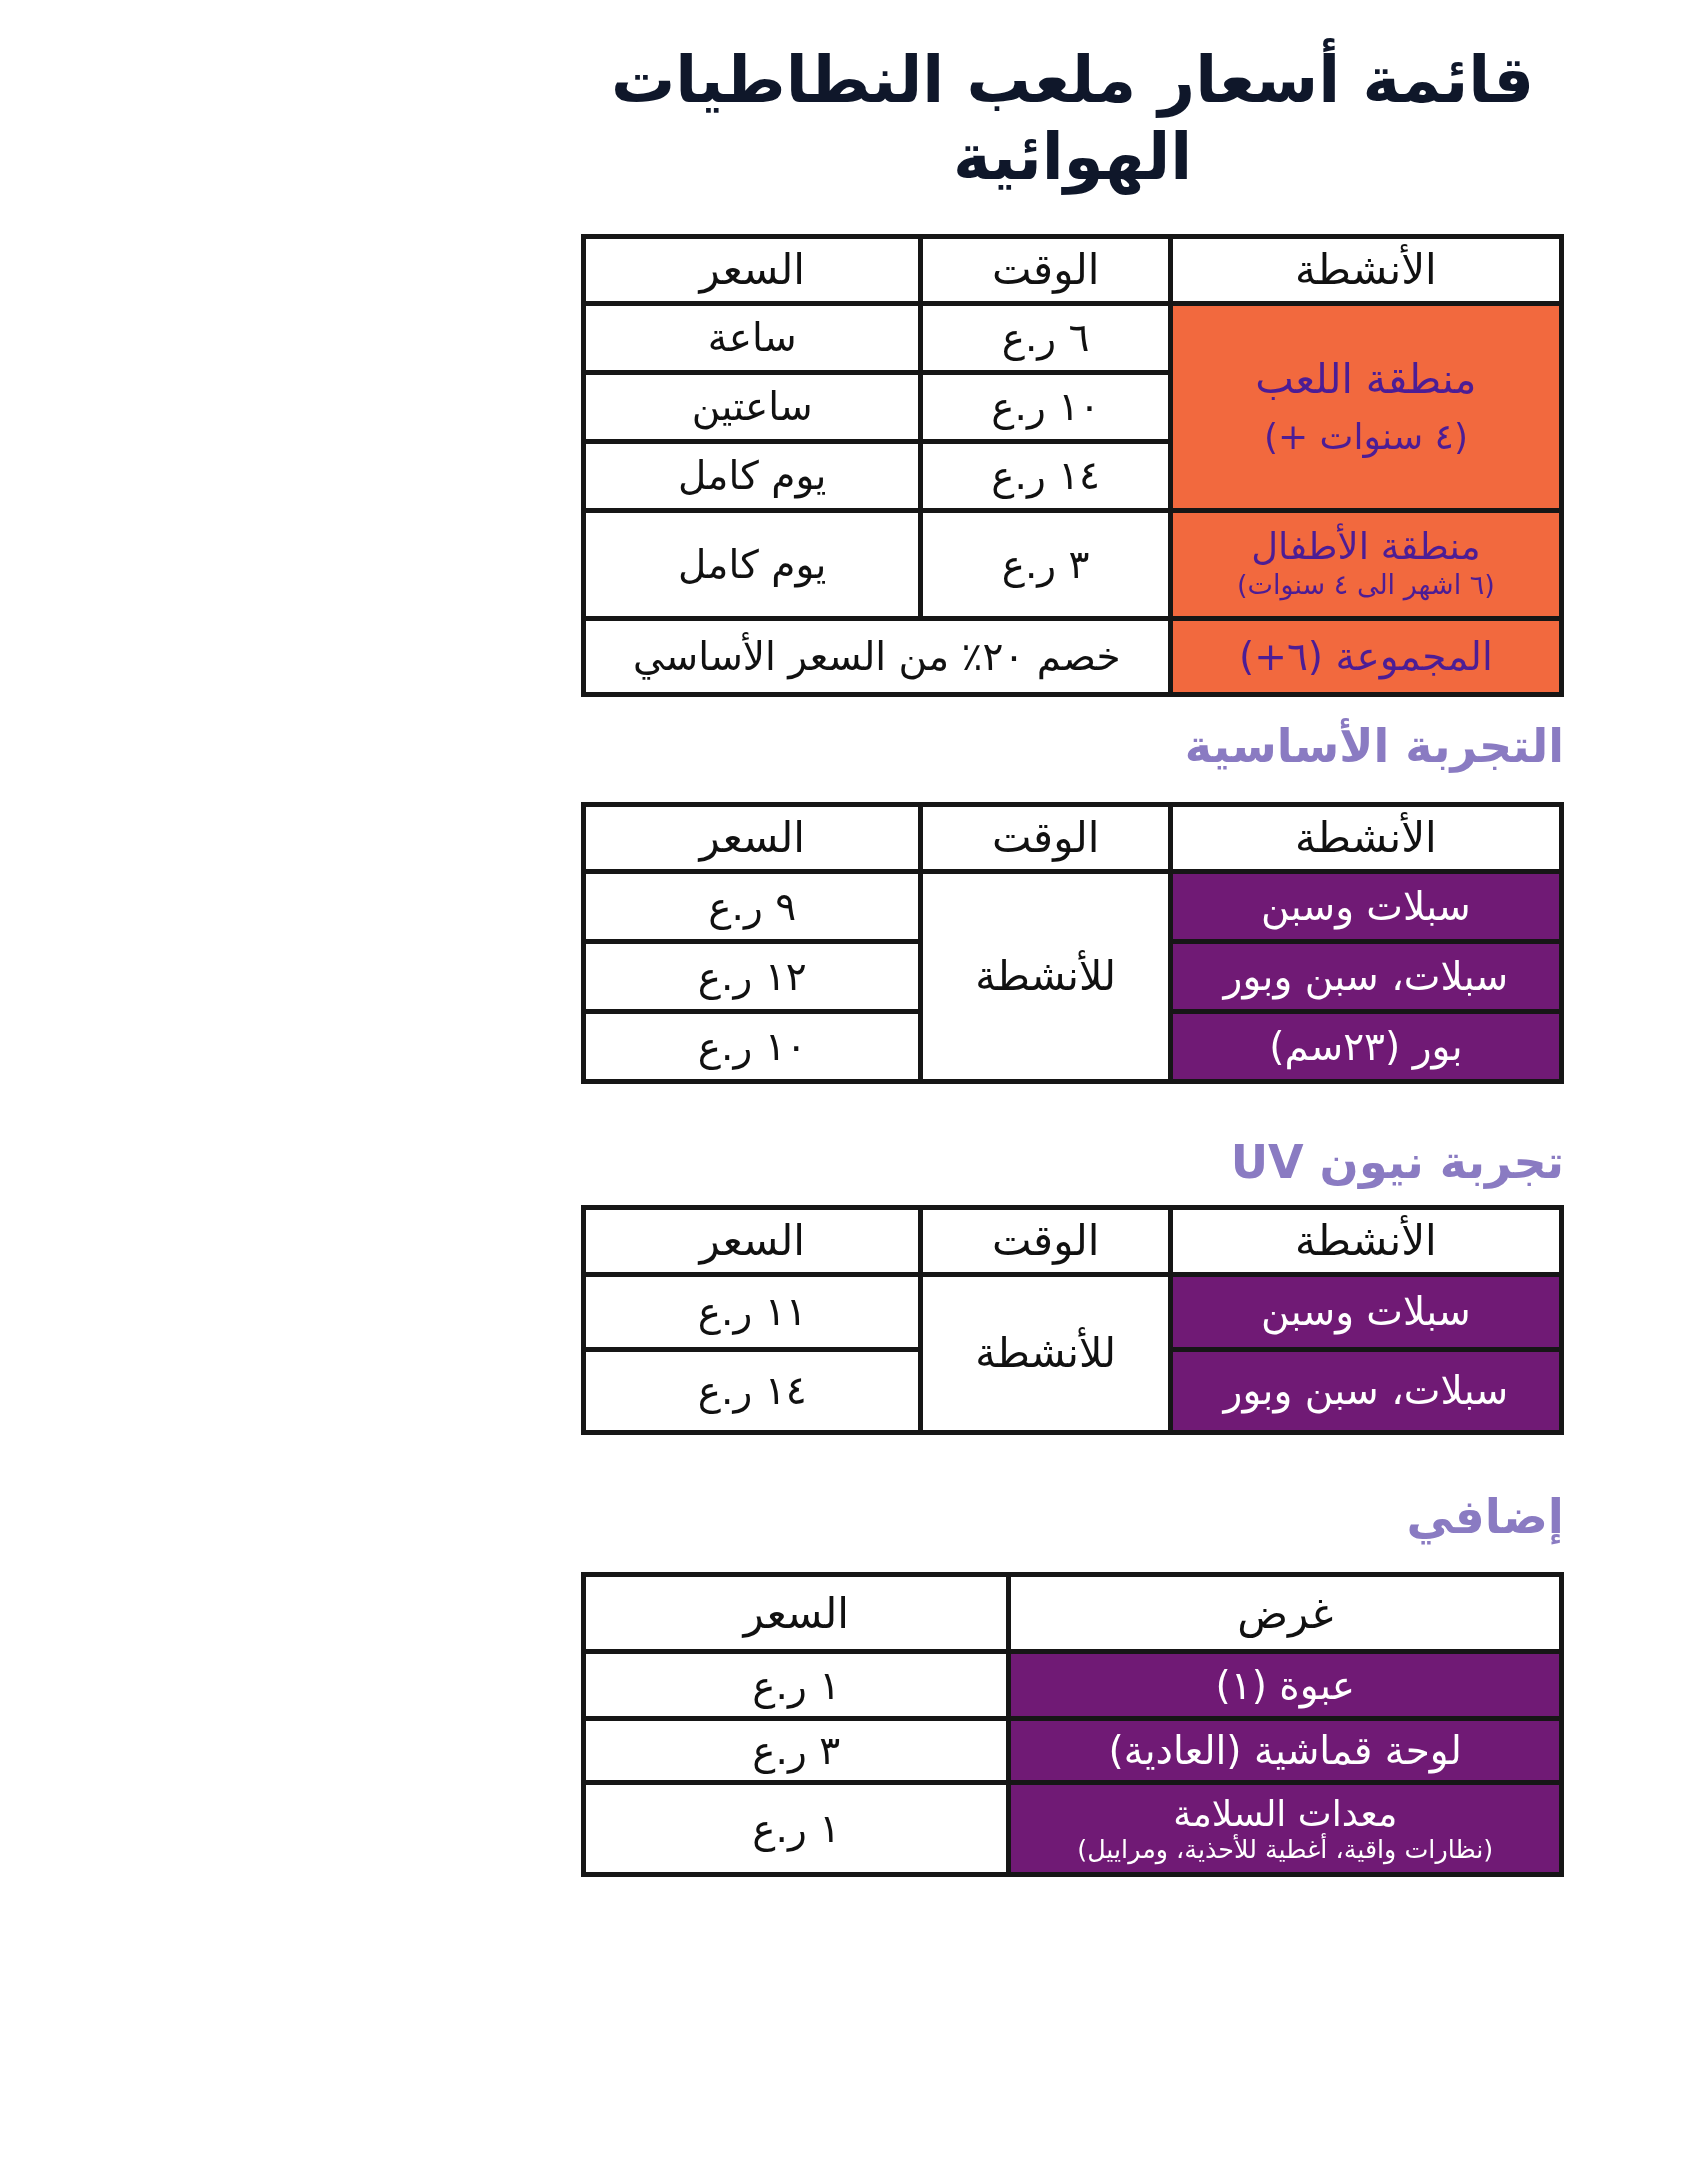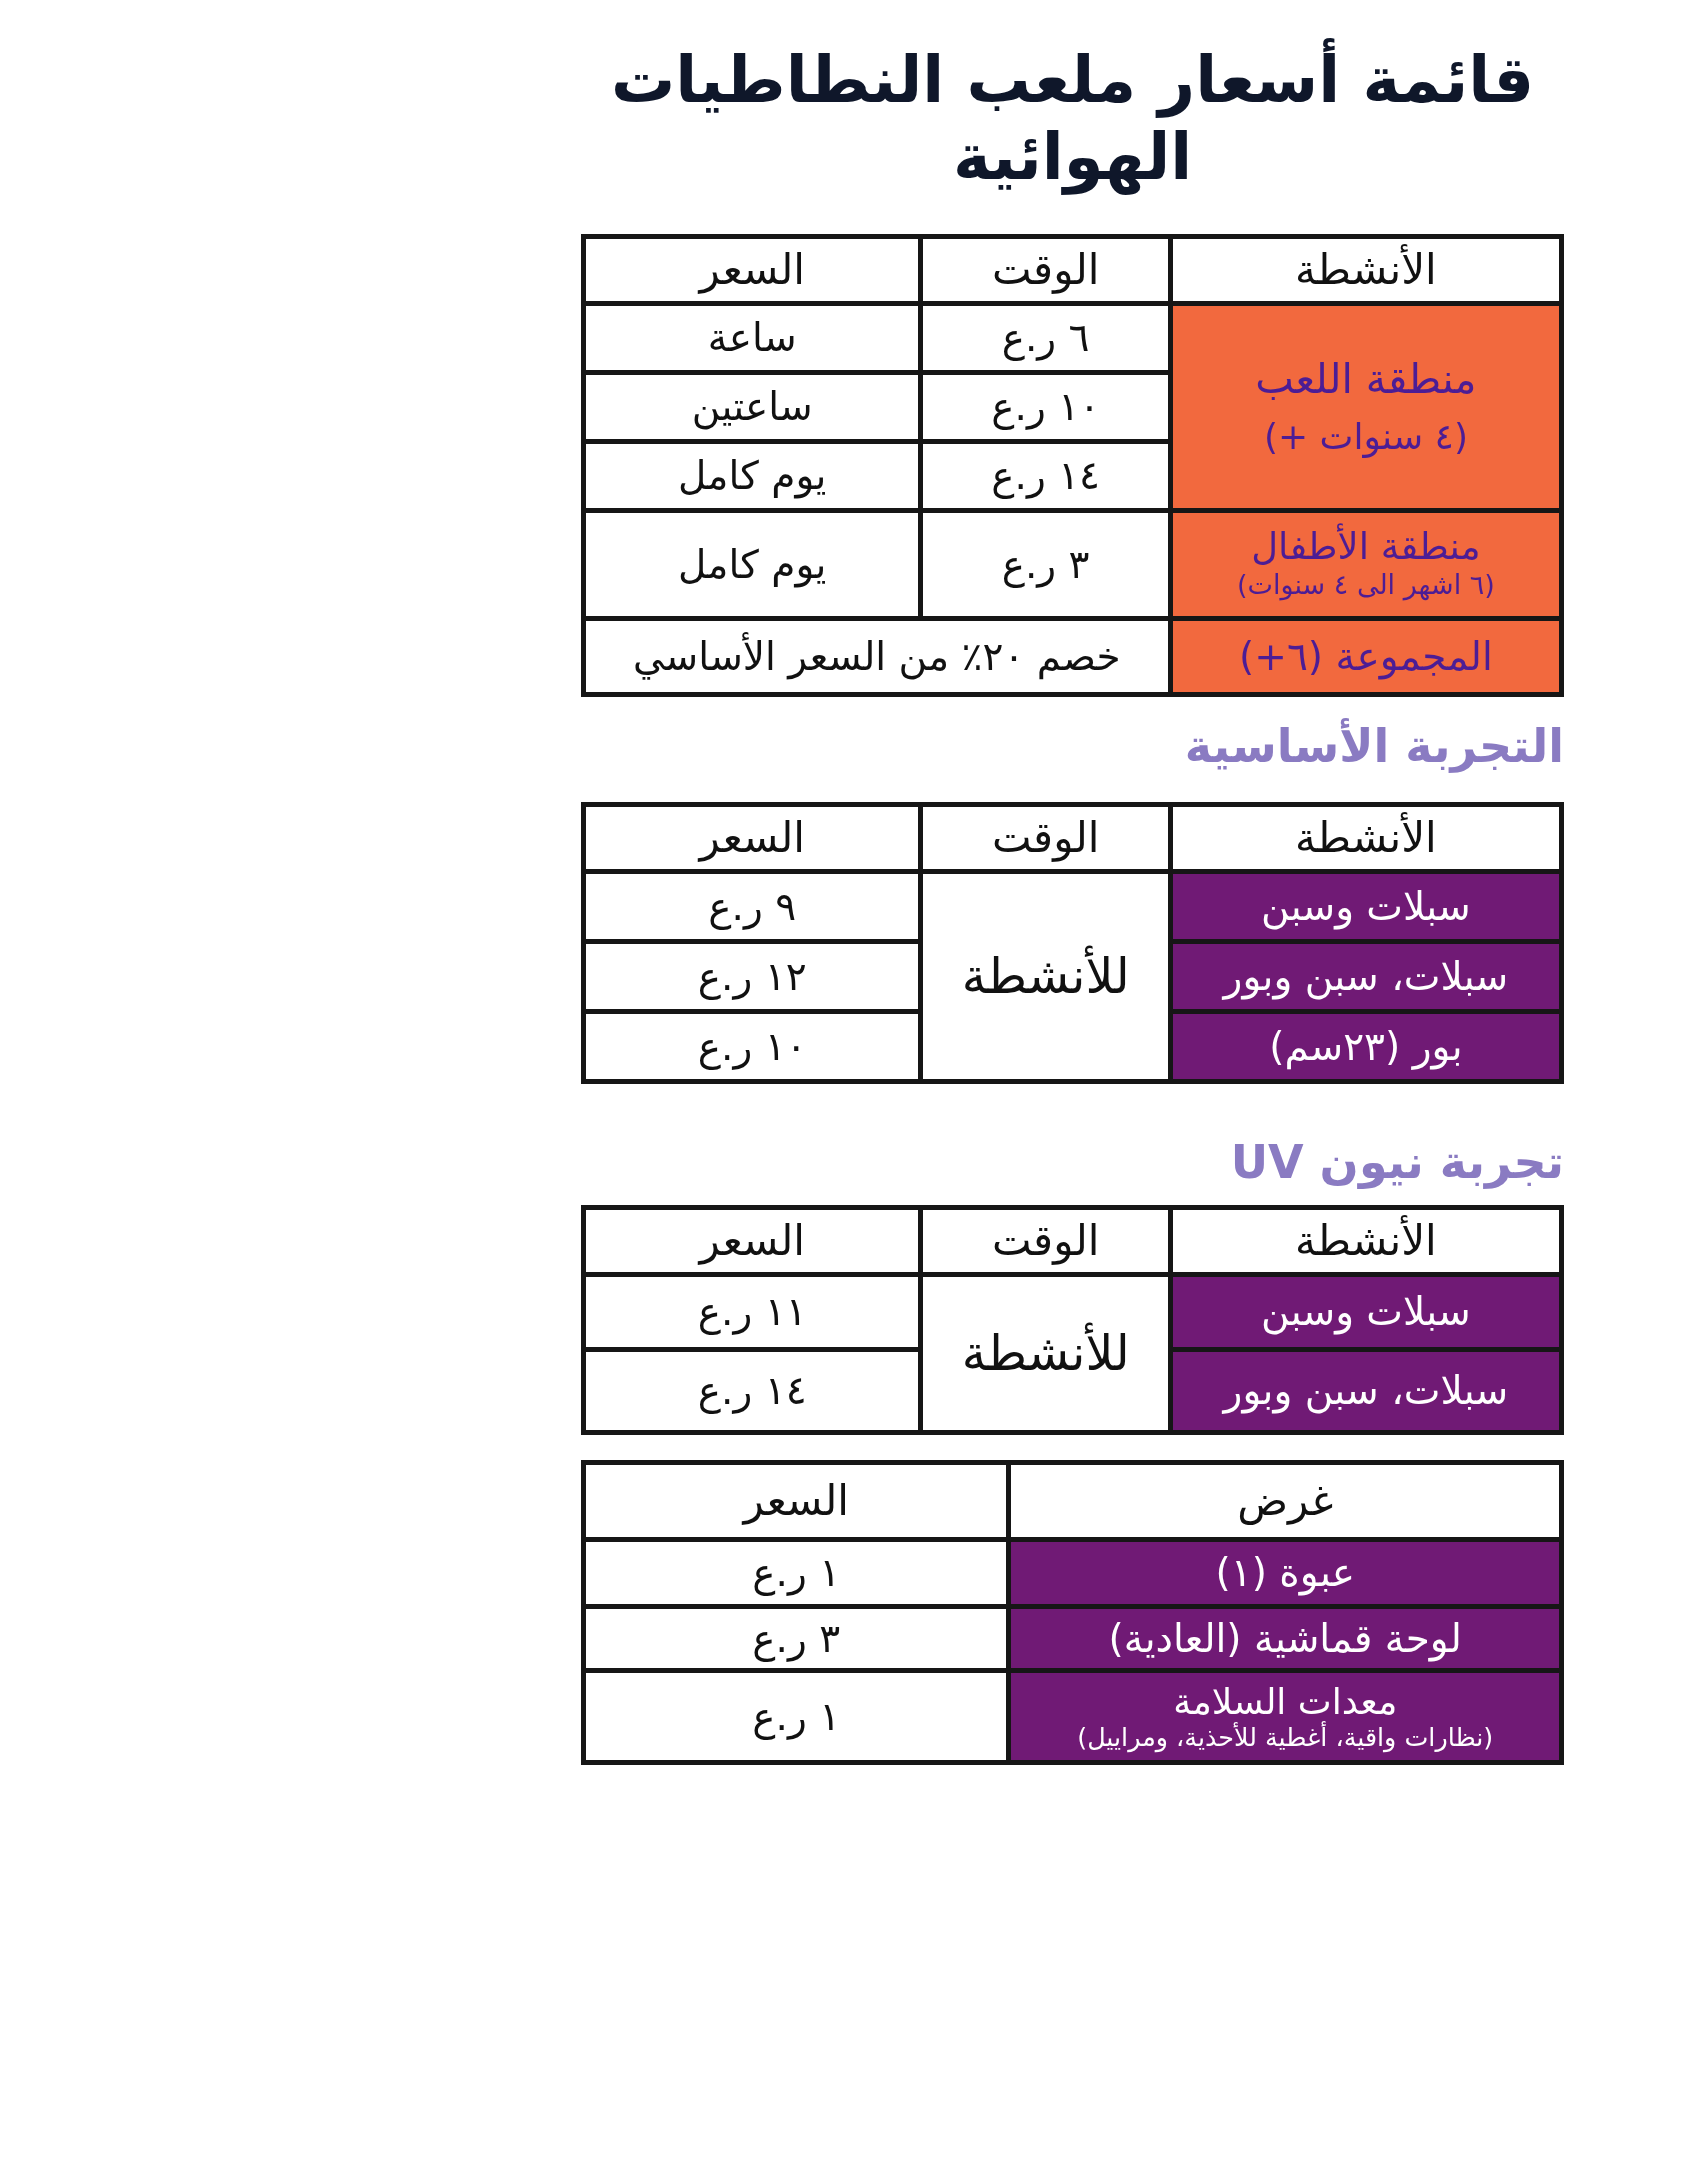--- a/index.html
+++ b/index.html
@@ -41,21 +41,21 @@
   .hl-orange { background: #F2693E; color: #4c1d95; }
   .hl-purple { background: #701a75; color: #ffffff; }
 
   .cell-stack { display: flex; flex-direction: column; align-items: center; justify-content: center; }
   .play-main { font-size: 41px; line-height: 1.2; }
   .play-sub  { font-size: 36px; line-height: 1.2; margin-top: 11px; }
   .kids-main { font-size: 37px; line-height: 1.15; }
   .kids-sub  { font-size: 27px; line-height: 1.25; }
   .safety-main { font-size: 36px; line-height: 1.15; }
   .safety-sub  { font-size: 25.4px; line-height: 1.2; }
-  .time-all-cell { font-size: 49px; }
+  .time-all-cell { font-size: 41px; }
   .discount-cell { font-size: 39px; }
 </style>
 </head>
 <body>
 
 <div class="content-col">
 
   <h1 class="main-title">قائمة أسعار ملعب النطاطيات الهوائية</h1>
 
   <table class="t1">
@@ -140,20 +140,21 @@
       <td rowspan="2" class="time-all-cell">للأنشطة</td>
       <td>١١ ر.ع</td>
     </tr>
     <tr class="r2">
       <td class="hl-purple">سبلات، سبن وبور</td>
       <td>١٤ ر.ع</td>
     </tr>
   </tbody>
     </table>
 
+  <h3 class="purple-heading mt-extra">إضافي</h3>
 
   <table class="t4">
     <tbody>
         <tr class="head">
       <th class="col-item">غرض</th>
       <th class="col-price4">السعر</th>
     </tr>
     <tr class="r1">
       <td class="hl-purple">عبوة (١)</td>
       <td>١ ر.ع</td>

